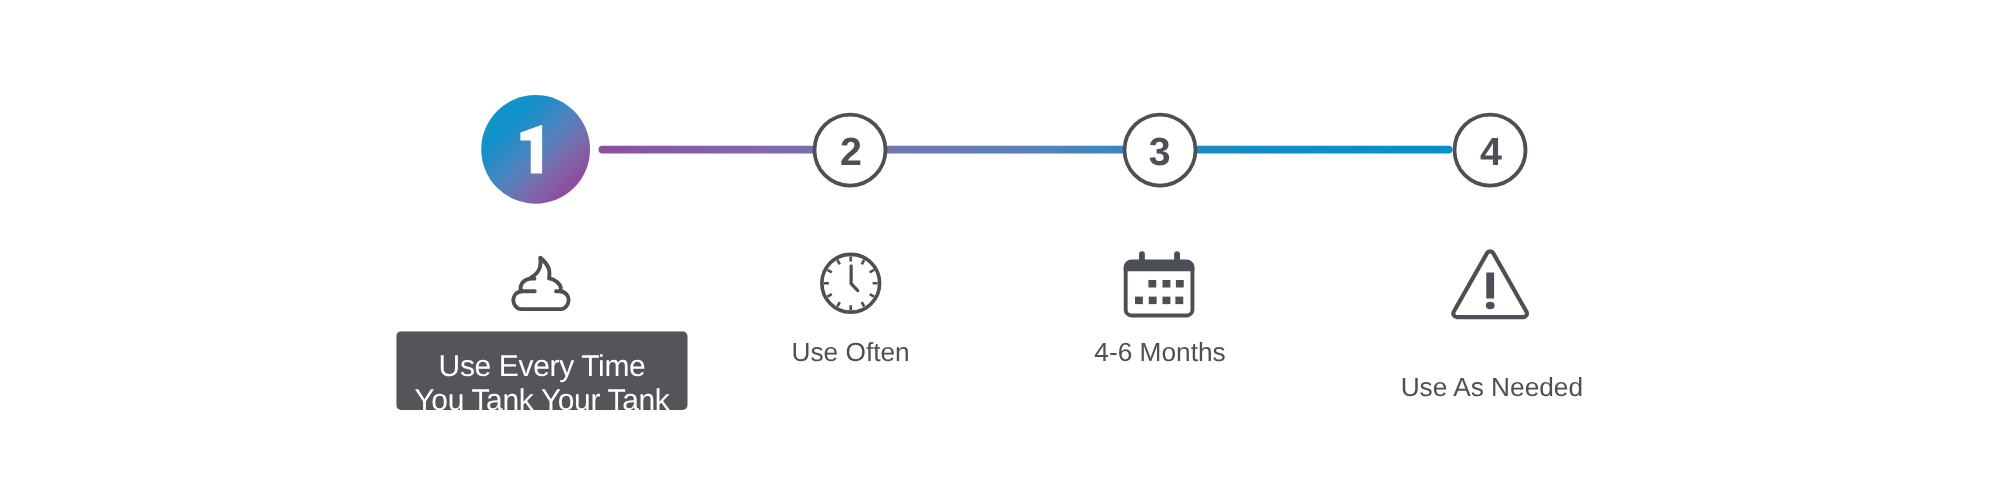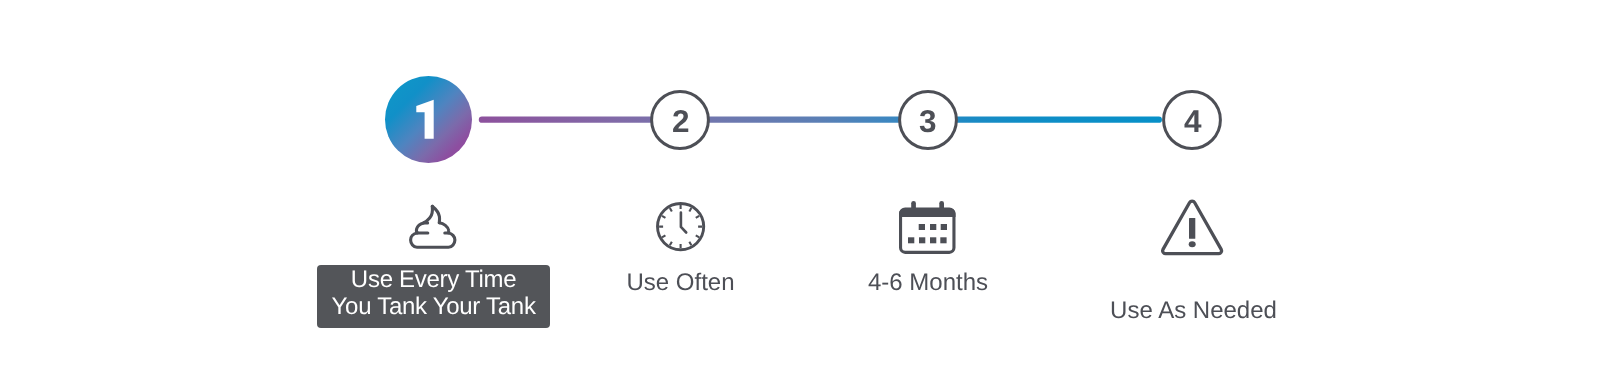--- a/index.html
+++ b/index.html
@@ -44,21 +44,21 @@
   .conn-line { position: absolute; left: 0; top: 0; }
 
   .icon { position: absolute; }
   .icon svg { display: block; overflow: visible; }
 
   
   .label {
     position: absolute;
     will-change: transform;
     color: #4d4f56;
-    font-size: 24px;
+    font-size: 21px;
     line-height: 23.8px;
     text-align: center;
     white-space: nowrap;
   }
   .label.boxed {
     background: #535559;
     color: #ffffff;
     font-size: 24px;
     letter-spacing: -0.28px;
     line-height: 27.4px;
@@ -96,21 +96,21 @@
     <svg width="56" height="54" viewBox="0 0 56 54">
       <g fill="none" stroke="#4d4f56" stroke-width="3.1" stroke-linecap="round" stroke-linejoin="round">
         <path d="M12.5 33.0 C7.8 33.5 5.6 36.9 5.6 40.0 C5.6 43.6 8.4 47.3 12.0 47.3 L43.5 47.3 C47.1 47.3 49.9 43.6 49.9 40.0 C49.9 36.5 47.1 33.4 43.4 33.0"></path>
         <path d="M22.8 33.0 L12.5 33.0 C11.4 32.0 11.2 30.3 11.7 28.6 C12.6 25.6 15.6 23.6 18.6 22.9 L22.6 22.9"></path>
         <path d="M39.8 33.0 L43.2 33.0 C43.6 32.4 43.9 31.6 43.7 30.6 C43.1 26.6 38.6 23.4 34.3 22.7"></path>
         <path d="M27.3 6.3 C30.0 8.5 33.7 12.0 34.4 16.5 C34.8 19.3 34.5 21.2 34.3 22.7"></path>
         <path d="M27.3 6.3 C27.5 8.4 27.6 10.7 27.1 13.0 C26.3 17.6 22.3 20.8 18.6 22.9"></path>
       </g>
     </svg>
   </div>
-  <div class="label boxed" style="left:317.4px; top:264.8px; width:233.2px; height:63.4px; padding-top:1px;">
+  <div class="label boxed" style="left:317.4px; top:264.8px; width:233.2px; height:63.4px; padding-top:15px;">
     <div>Use Every Time</div>
     <div>You Tank Your Tank</div>
   </div>
 
   <div class="circle-open" style="left:649.3px; top:88.9px;">
     <svg class="ring" width="62" height="62">
         <circle cx="31" cy="31" r="28.4" fill="#ffffff" stroke="#4d4f56" stroke-width="3"></circle>
       </svg>
     <span class="num">2</span>
   </div>

